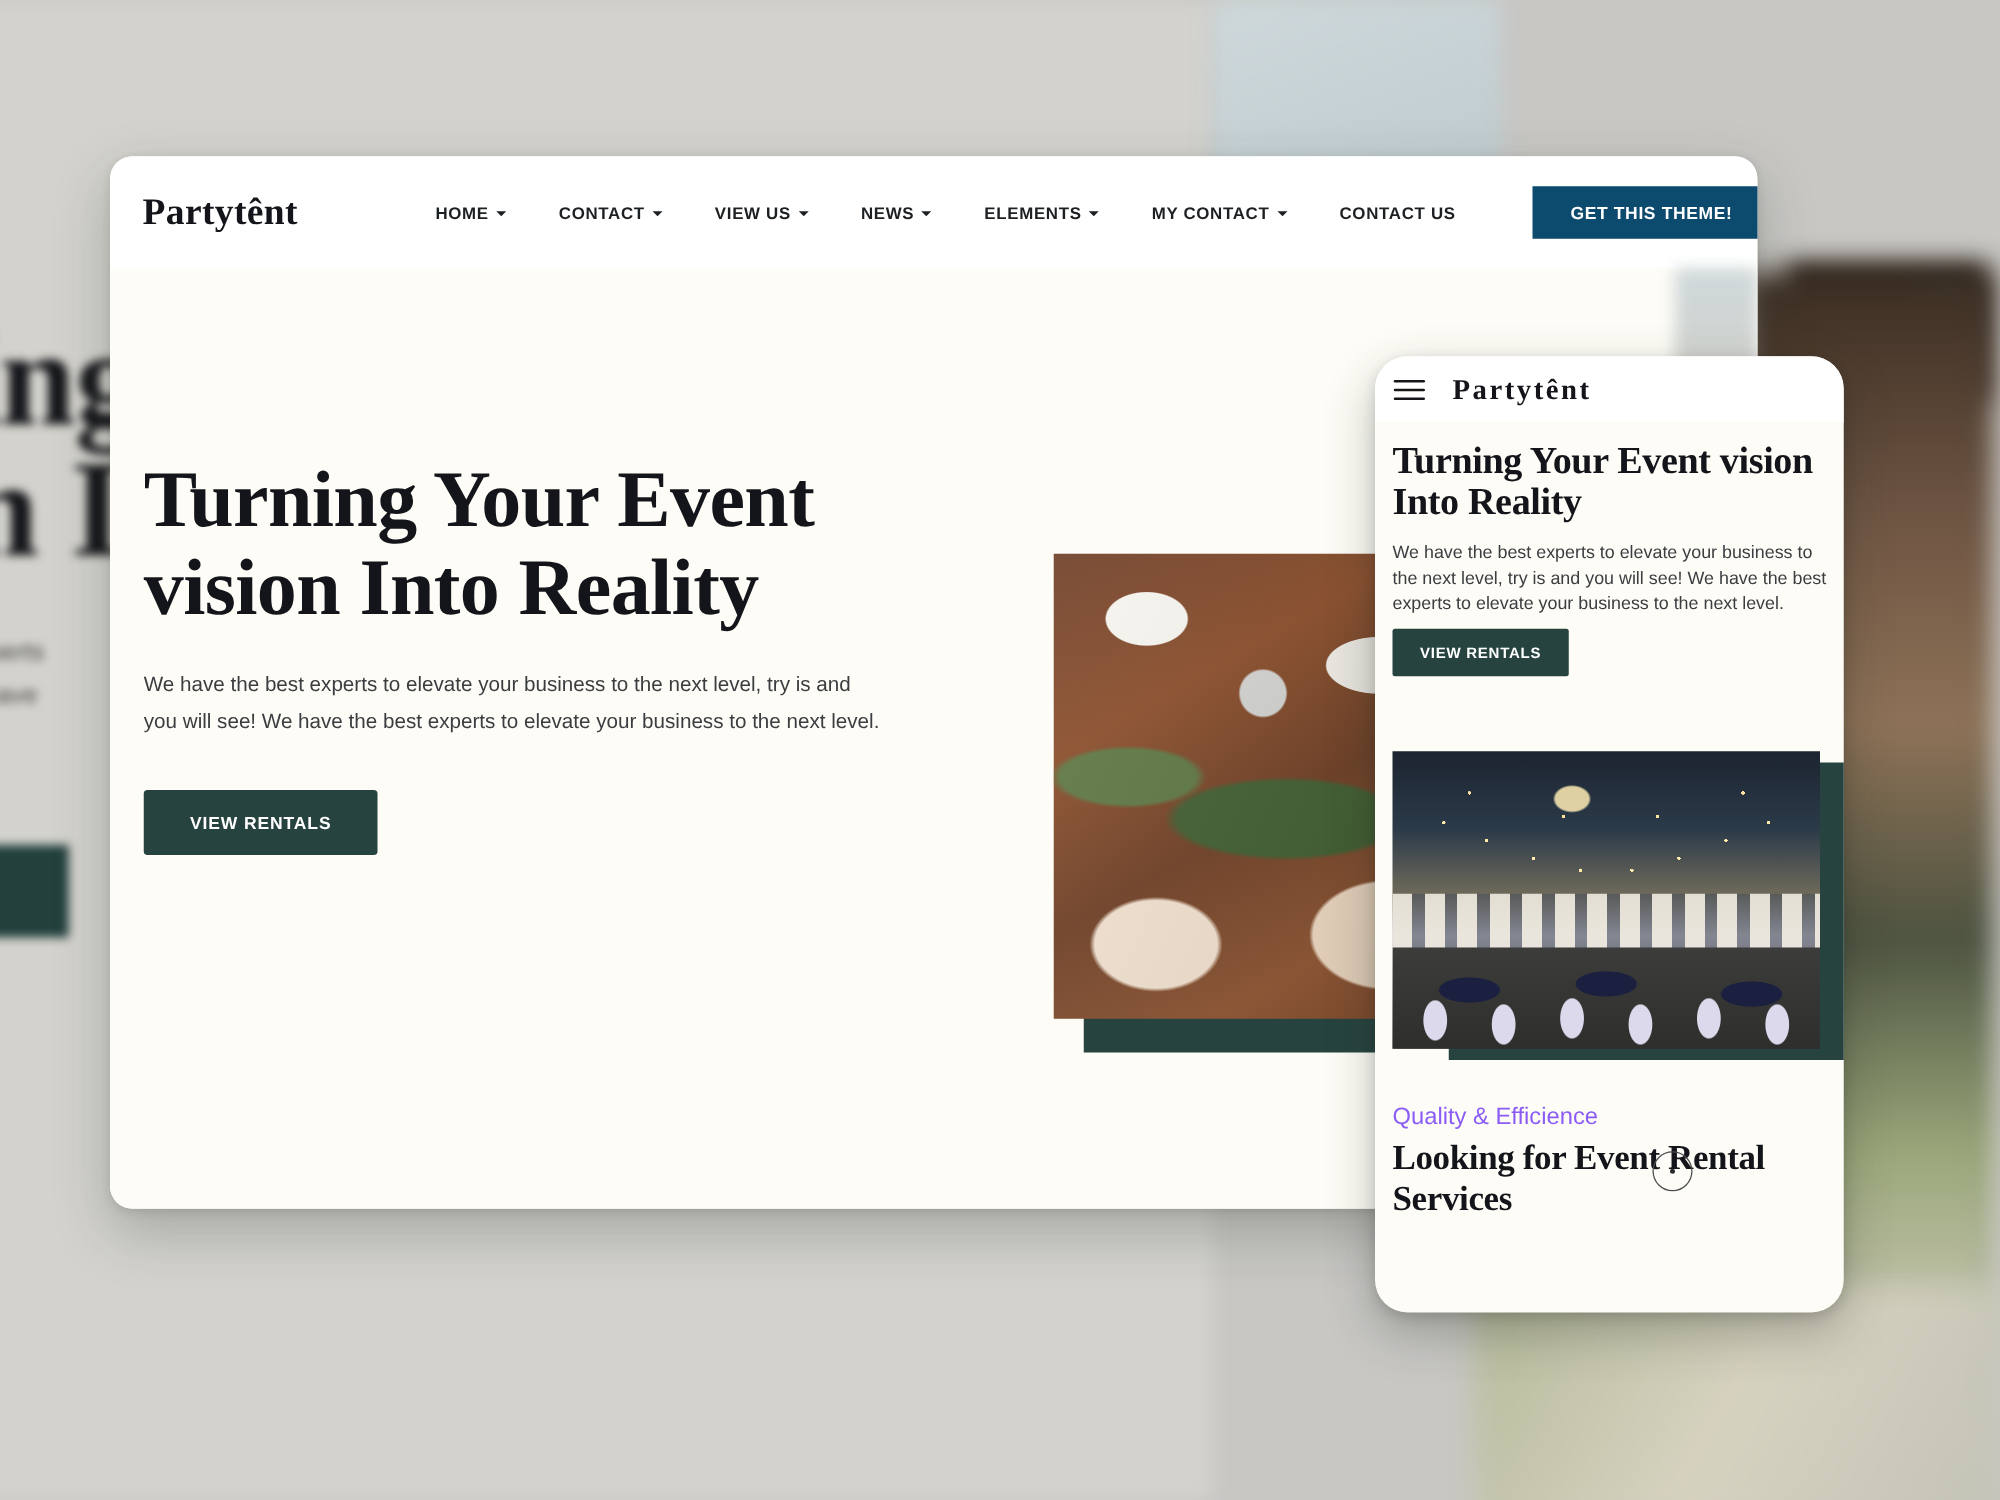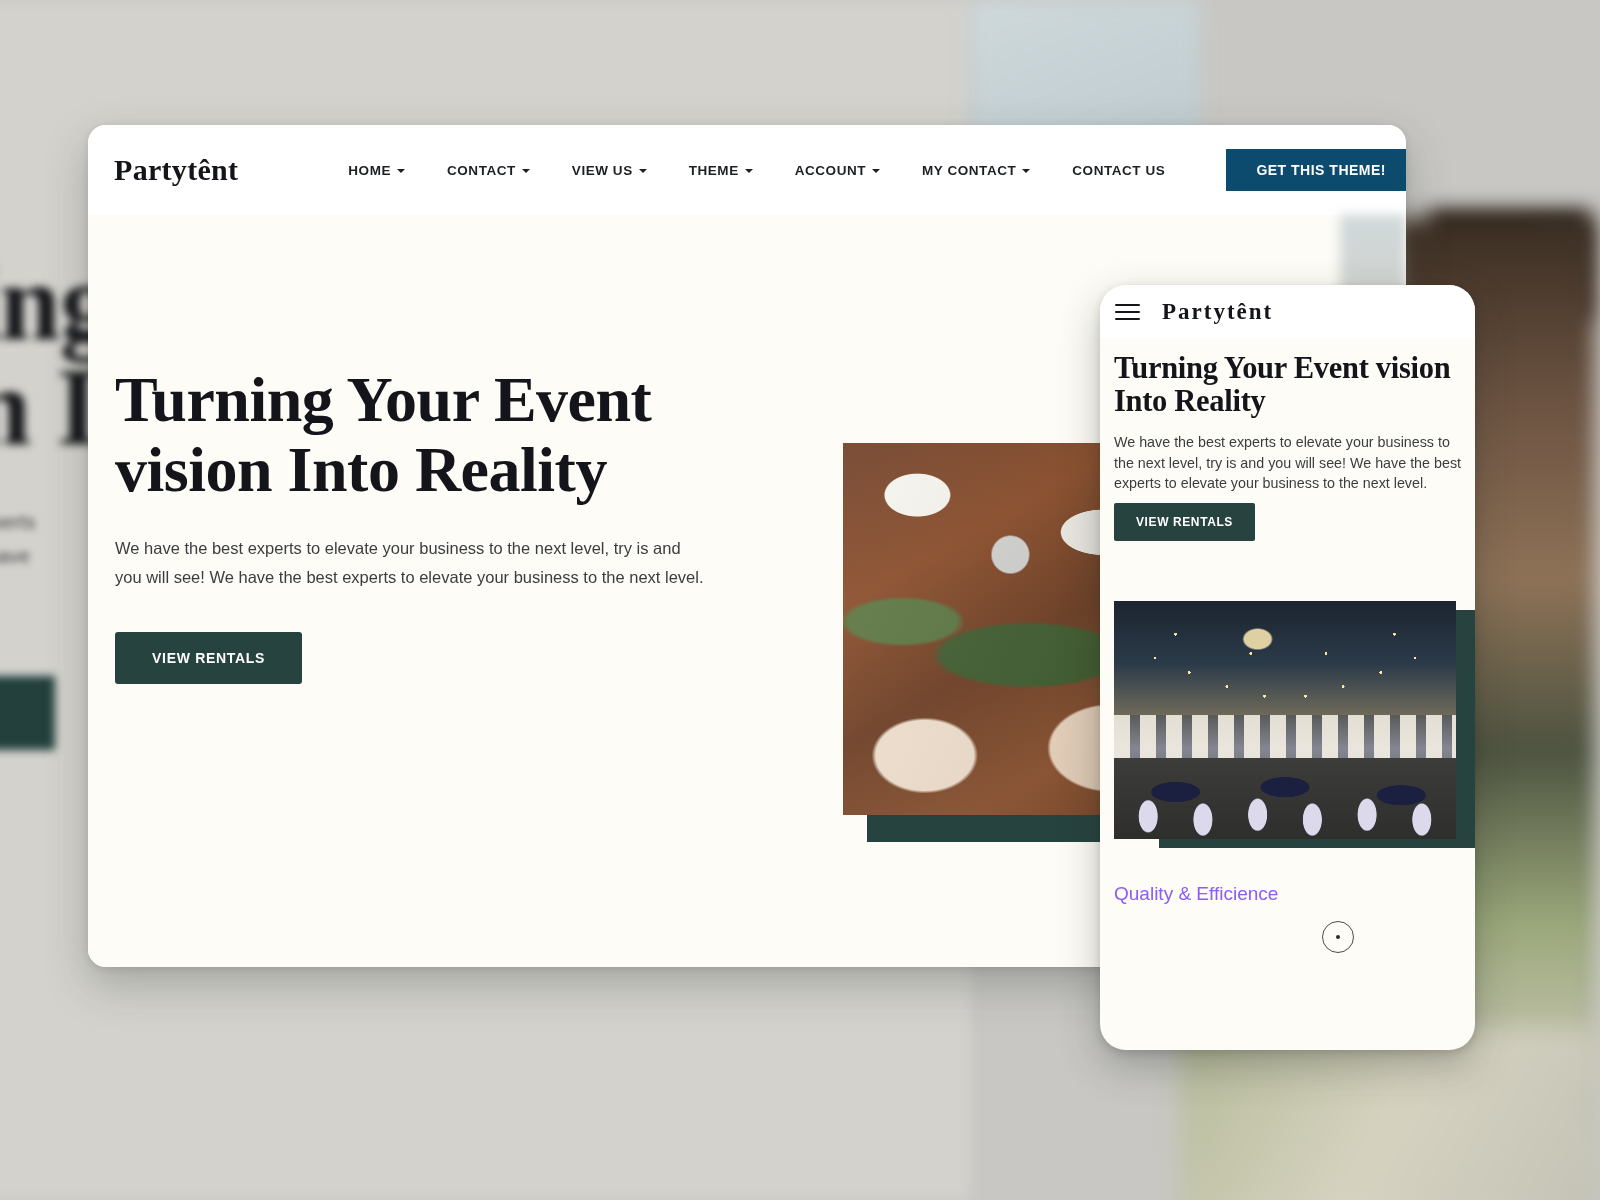--- a/index.html
+++ b/index.html
@@ -274,25 +274,25 @@
       </div>
       <div class="d-menu-item">
         <span>CONTACT</span>
         <span class="caret"></span>
       </div>
       <div class="d-menu-item">
         <span>VIEW US</span>
         <span class="caret"></span>
       </div>
       <div class="d-menu-item">
-        <span>THEME</span>
-        <span class="caret"></span>
-      </div>
-      <div class="d-menu-item">
-        <span>ACCOUNT</span>
+        <span>NEWS</span>
+        <span class="caret"></span>
+      </div>
+      <div class="d-menu-item">
+        <span>ELEMENTS</span>
         <span class="caret"></span>
       </div>
       <div class="d-menu-item">
         <span>MY CONTACT</span>
         <span class="caret"></span>
       </div>
       <div class="d-menu-item">
         <span>CONTACT US</span>
       </div>
     </nav>
@@ -338,18 +338,19 @@
       <div class="m-img">
         <div class="tent-roof"></div>
         <div class="tent-wall"></div>
         <div class="tables"></div>
       </div>
     </div>
   </div>
 
   <div class="m-foot">
     <div class="m-eyebrow">Quality &amp; Efficience</div>
+    <h2 class="m-h2">Looking for Event Rental Services</h2>
     <div class="m-cursor">
       <i></i>
     </div>
   </div>
 
 </div>
 
 </body></html>

